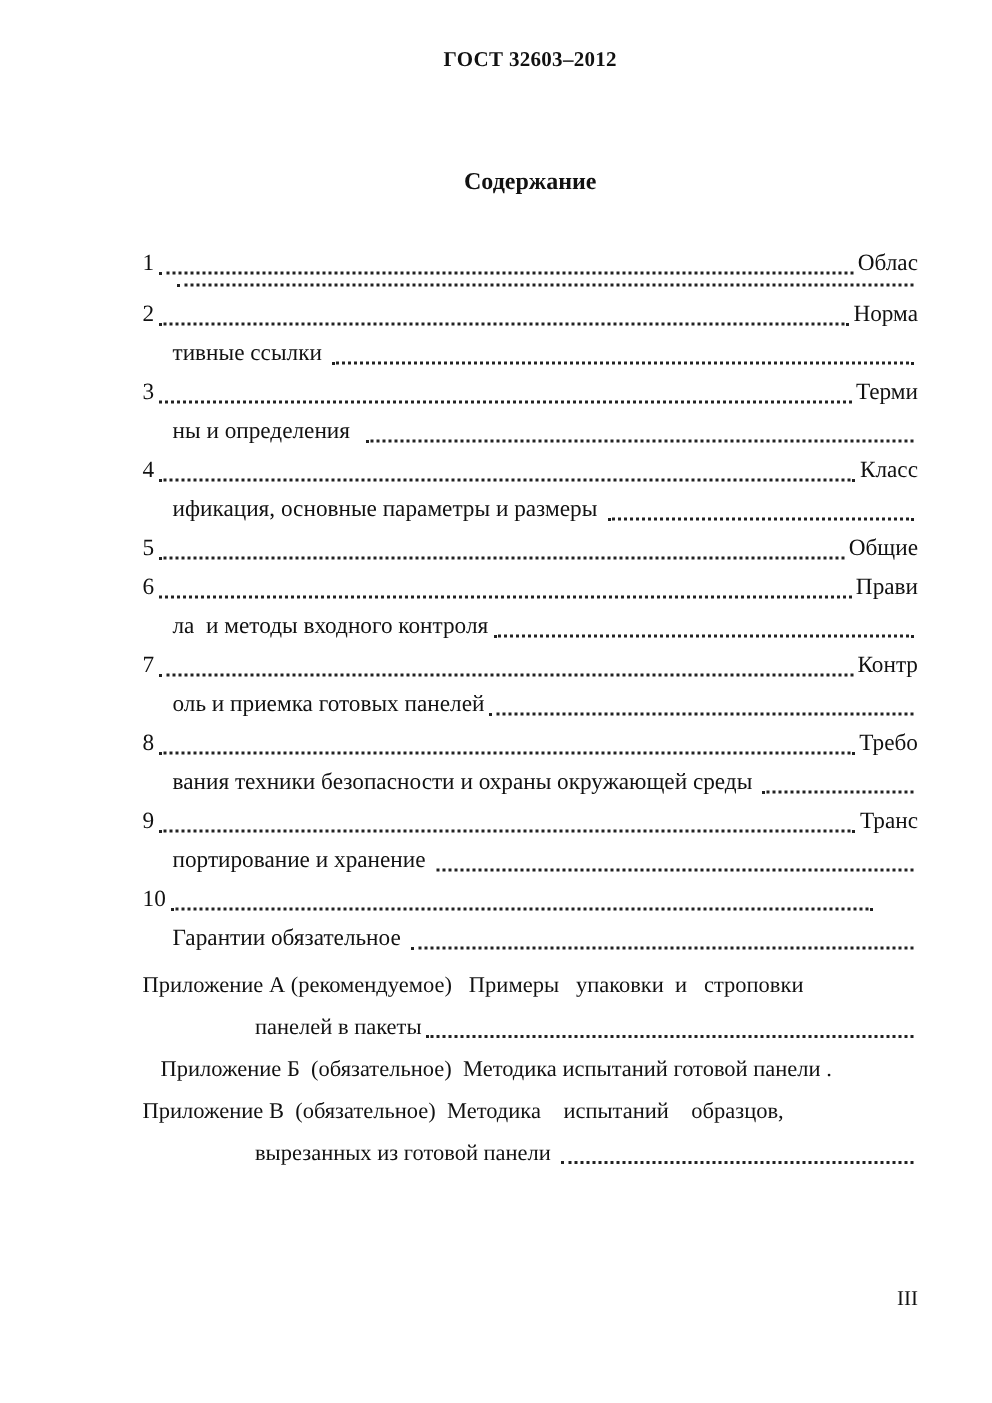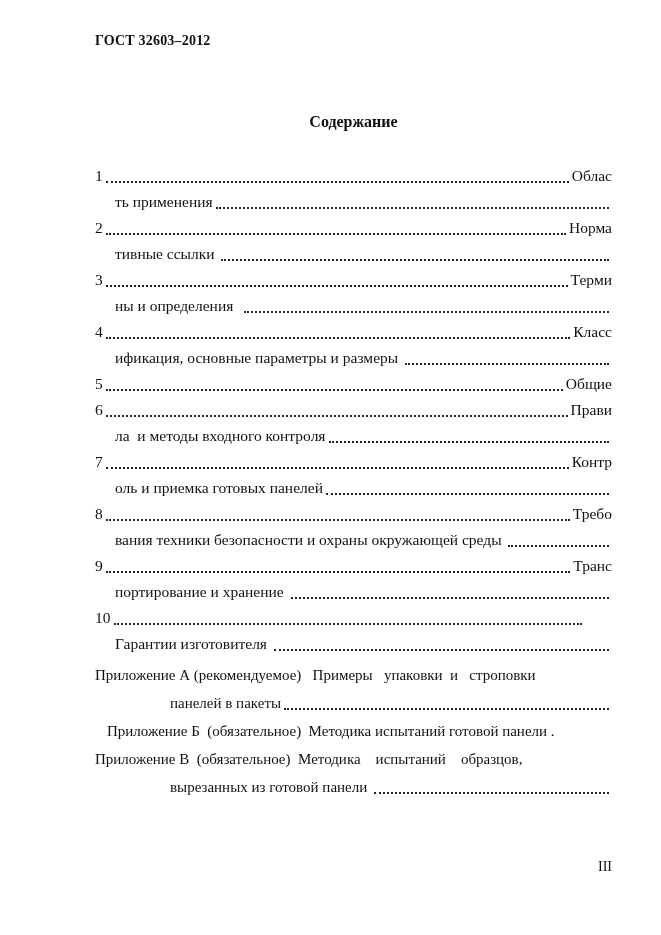--- a/index.html
+++ b/index.html
@@ -10,21 +10,21 @@
     color: #111;
     overflow: hidden;
   }
   .page {
     position: relative;
     width: 661px; height: 935px;
     padding: 33px 49px 0 95px;
     background: #fff;
   }
   .doc-header {
-    text-align: left;
+    text-align: center;
     font-weight: bold;
     font-size: 14px;
     letter-spacing: 0.2px;
   }
   .doc-title {
     text-align: center;
     font-weight: bold;
     font-size: 16px;
     margin-top: 64px;
   }
@@ -65,21 +65,20 @@
 
   <div class="toc">
 
     <div class="entry">
       <div class="row line1">
         <span>1</span>
         <span class="dots"></span>
         <span>Облас</span>
       </div>
       <div class="row line2">
-        <span>ть применения</span>
         <span class="dots"></span>
       </div>
     </div>
 
     <div class="entry">
       <div class="row line1">
         <span>2</span>
         <span class="dots"></span>
         <span>Норма</span>
       </div>
@@ -169,21 +168,21 @@
       </div>
     </div>
 
     <div class="entry">
       <div class="row line1 no-tail">
         <span>10</span>
         <span class="dots"></span>
         <span></span>
       </div>
       <div class="row line2">
-        <span>Гарантии изготовителя </span>
+        <span>Гарантии обязательное </span>
         <span class="dots"></span>
       </div>
     </div>
 
   </div>
 
   <div class="appendices">
 
     <div class="appendix">
       <div class="app-line1">Приложение А (рекомендуемое)   Примеры   упаковки  и   строповки</div>

